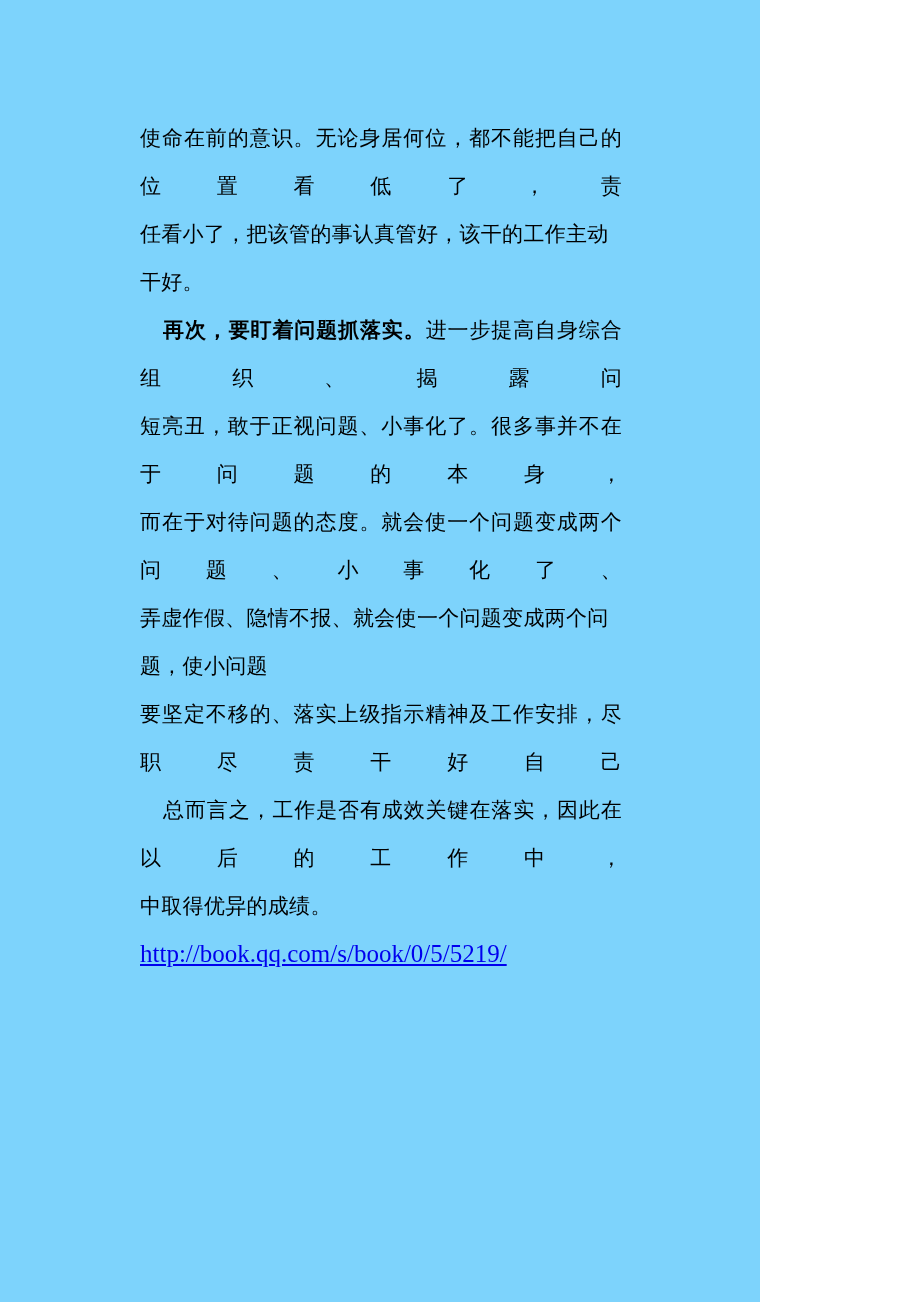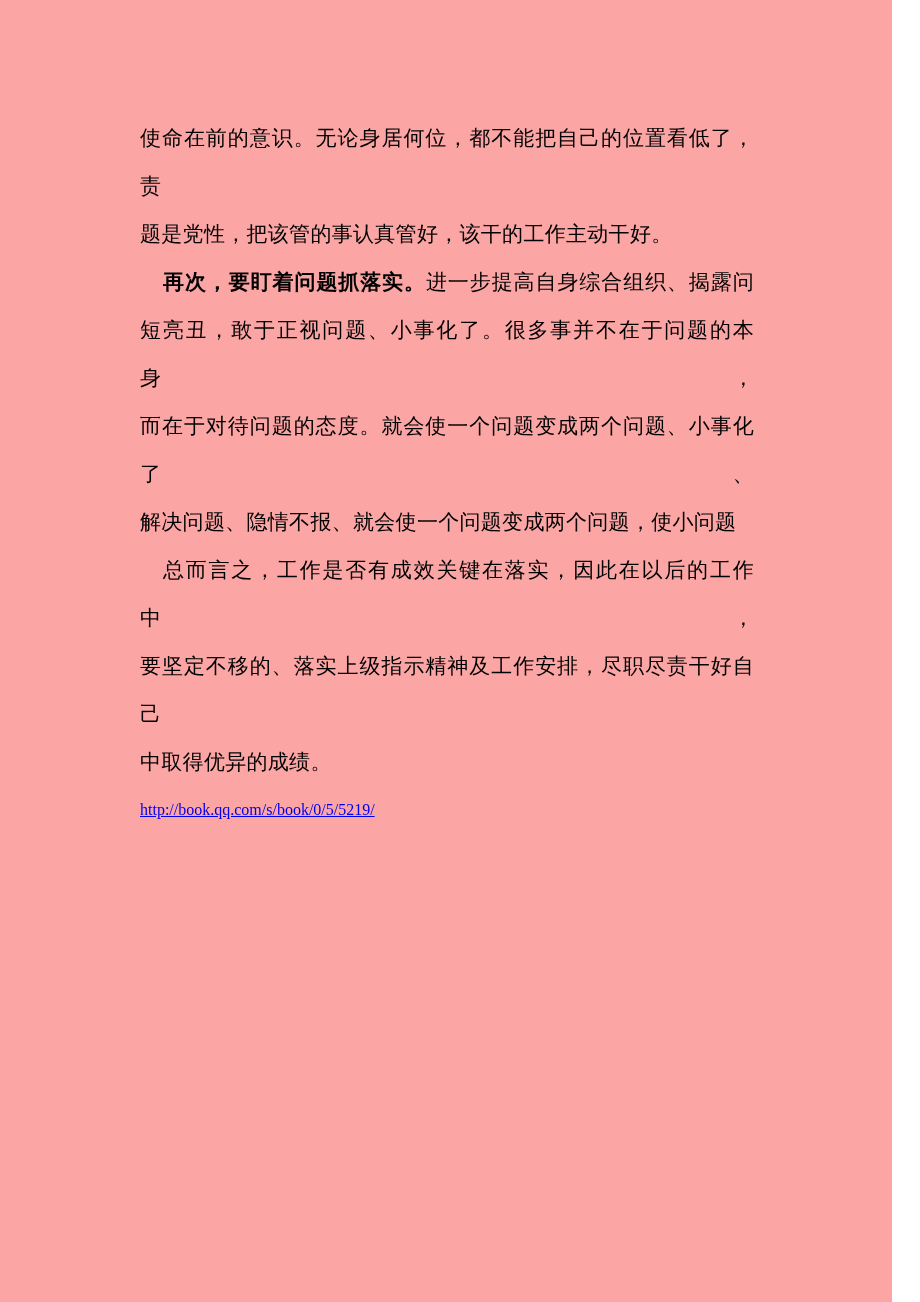--- a/index.html
+++ b/index.html
@@ -7,23 +7,23 @@
     padding: 0;
     background: #ffffff;
   }
   body {
     width: 920px;
     height: 1302px;
     overflow: hidden;
   }
   .page {
     box-sizing: border-box;
-    width: 892px;
+    width: 760px;
     height: 1302px;
-    background: #fca5a5;
+    background: #7dd3fc;
     padding: 114px 138px 0 140px;
     font-family: "Liberation Serif", "DejaVu Serif", serif;
     color: #000000;
   }
   .line {
     font-size: 21px;
     line-height: 48px;
     letter-spacing: 0.3px;
     color: #000000;
     text-align: justify;
@@ -35,21 +35,21 @@
     text-align-last: left;
   }
   .line.indent {
     text-indent: 23px;
   }
   .bold {
     font-weight: bold;
     font-family: Liberation Serif, serif;
   }
   .url-line {
-    font-size: 16px;
+    font-size: 25px;
     line-height: 48px;
     letter-spacing: 0px;
     text-align: right;
     text-align-last: left;
     font-family: Liberation Serif, serif;
   }
   .hyperlink {
     color: #0000ee;
     text-decoration: underline;
     cursor: pointer;
@@ -58,26 +58,26 @@
     color: #000000;
     text-decoration: none;
   }
 </style>
 </head>
 <body>
 
 <div class="page">
 
   <div class="line">使命在前的意识。无论身居何位，都不能把自己的位置看低了，责</div>
-  <div class="line para-end">题是党性，把该管的事认真管好，该干的工作主动干好。</div>
+  <div class="line para-end">任看小了，把该管的事认真管好，该干的工作主动干好。</div>
 
   <div class="line indent"><span class="bold">再次，要盯着问题抓落实。</span><span>进一步提高自身综合组织、揭露问</span></div>
   <div class="line">短亮丑，敢于正视问题、小事化了。很多事并不在于问题的本身，</div>
   <div class="line">而在于对待问题的态度。就会使一个问题变成两个问题、小事化了、</div>
-  <div class="line para-end">解决问题、隐情不报、就会使一个问题变成两个问题，使小问题</div>
+  <div class="line para-end">弄虚作假、隐情不报、就会使一个问题变成两个问题，使小问题</div>
 
+  <div class="line">要坚定不移的、落实上级指示精神及工作安排，尽职尽责干好自己</div>
   <div class="line indent">总而言之，工作是否有成效关键在落实，因此在以后的工作中，</div>
-  <div class="line">要坚定不移的、落实上级指示精神及工作安排，尽职尽责干好自己</div>
   <div class="line para-end">中取得优异的成绩。</div>
 
   <div class="url-line"><a class="hyperlink">http://book.qq.com/s/book/0/5/5219/</a></div>
 
 </div>
 
 </body></html>

